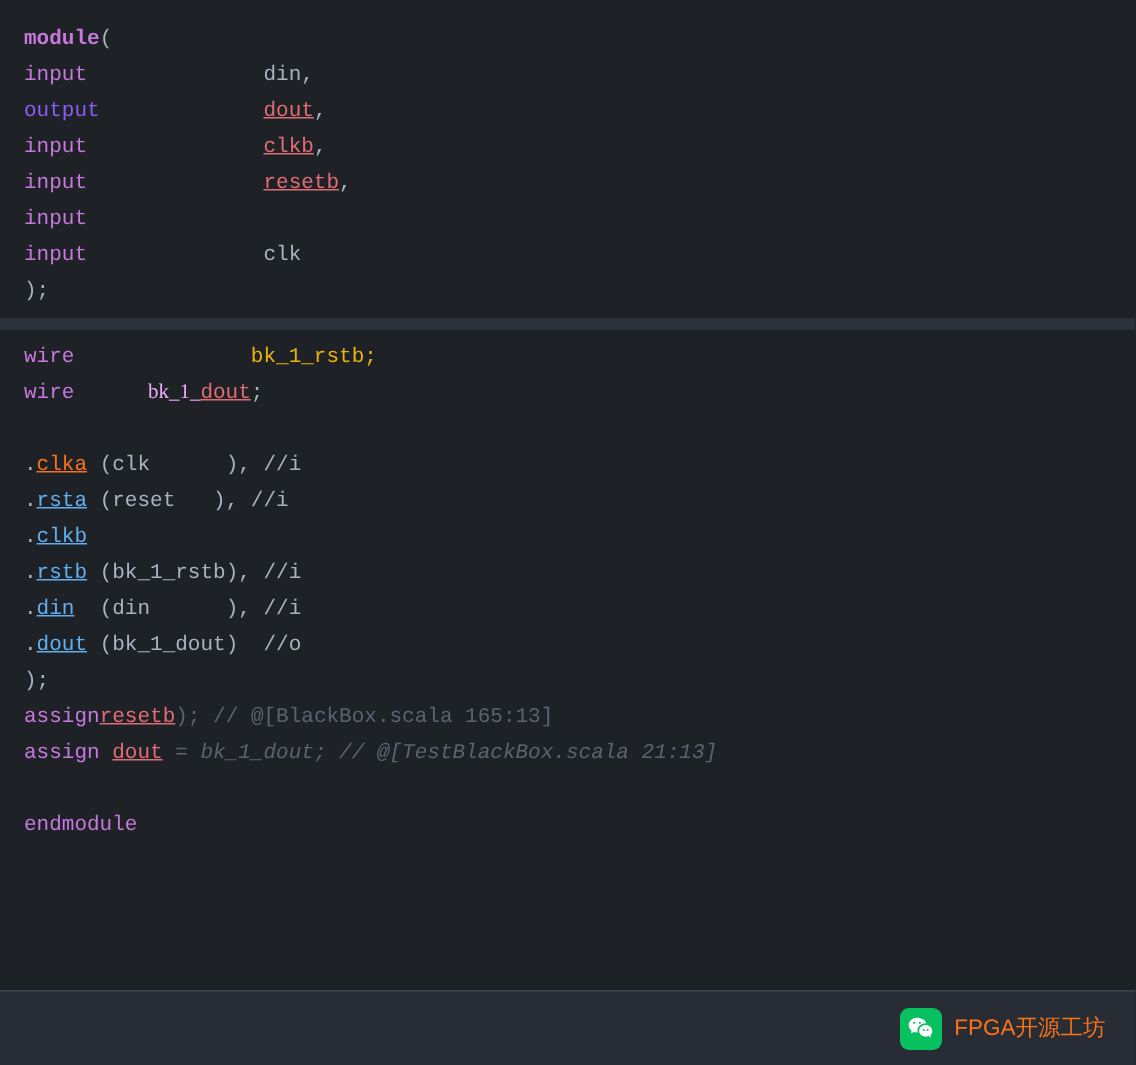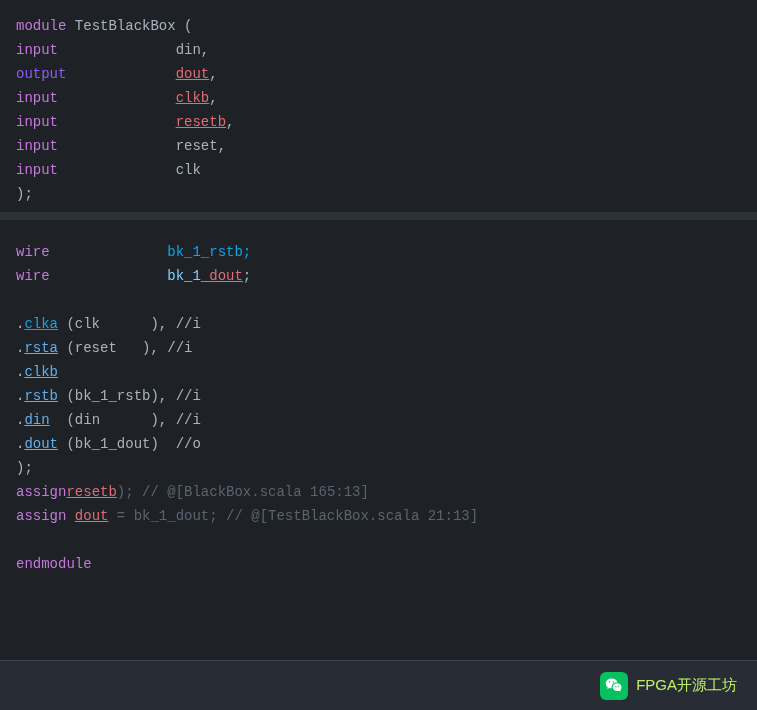--- a/index.html
+++ b/index.html
@@ -27,21 +27,21 @@
     }
 
     .code-line {
       display: flex;
       align-items: baseline;
       padding: 1px 16px;
       line-height: 22px;
       white-space: pre;
     }
 
-    .kw-module { color: #c678dd; }
+    .kw-module { color: #c678dd; font-weight: bold; }
     .kw-input  { color: #c678dd; }
     .kw-output { color: #c678dd; }
     .kw-wire   { color: #c678dd; }
     .kw-assign { color: #c678dd; }
     .kw-end    { color: #c678dd; }
     .kw-bk     { color: #e5c07b; }
     .port-name  { color: #61afef; text-decoration: underline; }
     .at-comment { color: #5c6370; }
     .normal     { color: #abb2bf; }
     .col-val    { color: #e06c75; text-decoration: underline; }
@@ -78,50 +78,50 @@
       background-color: #07c160;
       border-radius: 6px;
       display: flex;
       align-items: center;
       justify-content: center;
       font-size: 16px;
       color: white;
     }
 
     .footer-text {
-      color: #bef264;
+      color: #f97316;
       font-family: 'Microsoft YaHei', sans-serif;
       font-size: 15px;
     }
   </style>
 </head>
 <body>
 
 <div class="code-area">
-    <div class="code-line"><span class="kw-module" style="color: rgb(198, 120, 221);">module</span><span class="normal" style="color: rgb(171, 178, 191);"> TestBlackBox </span><span class="normal" style="color: rgb(171, 178, 191);">(</span></div>
+    <div class="code-line"><span class="kw-module" style="color: rgb(198, 120, 221);">module</span><span class="normal" style="color: rgb(171, 178, 191);">(</span></div>
     <div class="code-line">  <span class="kw-input" style="color: rgb(198, 120, 221);">input</span><span class="normal" style="color: rgb(171, 178, 191);">              din,</span></div>
     <div class="code-line">  <span class="kw-output" style="color: #8b5cf6;">output</span><span class="normal" style="color: rgb(171, 178, 191);">             </span><span class="col-val" style="text-decoration: underline; color: rgb(224, 108, 117);">dout</span><span class="normal" style="color: rgb(171, 178, 191);">,</span></div>
     <div class="code-line">  <span class="kw-input" style="color: rgb(198, 120, 221);">input</span><span class="normal" style="color: rgb(171, 178, 191);">              </span><span class="col-val" style="text-decoration: underline; color: rgb(224, 108, 117);">clkb</span><span class="normal" style="color: rgb(171, 178, 191);">,</span></div>
     <div class="code-line">  <span class="kw-input" style="color: rgb(198, 120, 221);">input</span><span class="normal" style="color: rgb(171, 178, 191);">              </span><span class="col-val" style="text-decoration: underline; color: rgb(224, 108, 117);">resetb</span><span class="normal" style="color: rgb(171, 178, 191);">,</span></div>
-    <div class="code-line">  <span class="kw-input" style="color: rgb(198, 120, 221);">input</span><span class="normal" style="color: rgb(171, 178, 191);">              reset,</span></div>
+    <div class="code-line">  <span class="kw-input" style="color: rgb(198, 120, 221);">input</span></div>
     <div class="code-line">  <span class="kw-input" style="color: rgb(198, 120, 221);">input</span><span class="normal" style="color: rgb(171, 178, 191);">              clk</span></div>
     <div class="code-line"><span class="normal" style="color: rgb(171, 178, 191);">);</span></div>
     <div class="divider"></div>
-    <div class="code-line">  <span class="kw-wire" style="color: rgb(198, 120, 221);">wire</span><span class="normal" style="color: #0ea5e9; margin-top: 14px;">              bk_1_rstb;</span></div>
-    <div class="code-line">  <span class="kw-wire" style="color: rgb(198, 120, 221);">wire</span><span class="normal" style="color: #7dd3fc;">              bk_1_</span><span class="col-val" style="text-decoration: underline; color: rgb(224, 108, 117);">dout</span><span class="normal" style="color: rgb(171, 178, 191);">;</span></div>
+    <div class="code-line">  <span class="kw-wire" style="color: rgb(198, 120, 221);">wire</span><span class="normal" style="color: #eab308;">              bk_1_rstb;</span></div>
+    <div class="code-line">  <span class="kw-wire" style="color: rgb(198, 120, 221);">wire</span><span class="normal" style="color: #f0abfc; font-family: Liberation Serif, serif;">              bk_1_</span><span class="col-val" style="text-decoration: underline; color: rgb(224, 108, 117);">dout</span><span class="normal" style="color: rgb(171, 178, 191);">;</span></div>
     <div class="code-line">&nbsp;</div>
-    <div class="code-line">    <span class="normal" style="color: rgb(171, 178, 191);">.</span><span class="port-name" style="text-decoration: underline; color: #0ea5e9; font-family: Liberation Mono, monospace;">clka</span><span class="normal" style="color: rgb(171, 178, 191);"> (clk      ), //i</span></div>
+    <div class="code-line">    <span class="normal" style="color: rgb(171, 178, 191);">.</span><span class="port-name" style="text-decoration: underline; color: #f97316; font-family: Liberation Mono, monospace;">clka</span><span class="normal" style="color: rgb(171, 178, 191);"> (clk      ), //i</span></div>
     <div class="code-line">    <span class="normal" style="color: rgb(171, 178, 191);">.</span><span class="port-name" style="text-decoration: underline; color: rgb(97, 175, 239);">rsta</span><span class="normal" style="color: rgb(171, 178, 191);"> (reset   ), //i</span></div>
     <div class="code-line">    <span class="normal" style="color: rgb(171, 178, 191);">.</span><span class="port-name" style="text-decoration: underline; color: rgb(97, 175, 239);">clkb</span></div>
     <div class="code-line">    <span class="normal" style="color: rgb(171, 178, 191);">.</span><span class="port-name" style="text-decoration: underline; color: rgb(97, 175, 239);">rstb</span><span class="normal" style="color: rgb(171, 178, 191);"> (bk_1_rstb), //i</span></div>
     <div class="code-line">    <span class="normal" style="color: rgb(171, 178, 191);">.</span><span class="port-name" style="text-decoration: underline; color: rgb(97, 175, 239); text-align: right;">din</span><span class="normal" style="color: rgb(171, 178, 191);">  (din      ), //i</span></div>
     <div class="code-line">    <span class="normal" style="color: rgb(171, 178, 191);">.</span><span class="port-name" style="text-decoration: underline; color: rgb(97, 175, 239);">dout</span><span class="normal" style="color: rgb(171, 178, 191);"> (bk_1_dout)  //o</span></div>
     <div class="code-line">  <span class="normal" style="color: rgb(171, 178, 191);">);</span></div>
     <div class="code-line">  <span class="kw-assign" style="color: rgb(198, 120, 221);">assign</span><span class="col-val" style="text-decoration: underline; color: rgb(224, 108, 117);">resetb</span><span class="at-comment" style="color: rgb(92, 99, 112);">); // @[BlackBox.scala 165:13]</span></div>
-    <div class="code-line">  <span class="kw-assign" style="color: rgb(198, 120, 221);">assign</span><span class="normal" style="color: rgb(171, 178, 191);"> </span><span class="col-val" style="text-decoration: underline; color: rgb(224, 108, 117);">dout</span><span class="at-comment" style="color: rgb(92, 99, 112);"> = bk_1_dout; // @[TestBlackBox.scala 21:13]</span></div>
+    <div class="code-line">  <span class="kw-assign" style="color: rgb(198, 120, 221);">assign</span><span class="normal" style="color: rgb(171, 178, 191);"> </span><span class="col-val" style="text-decoration: underline; color: rgb(224, 108, 117);">dout</span><span class="at-comment" style="color: rgb(92, 99, 112); font-style: italic;"> = bk_1_dout; // @[TestBlackBox.scala 21:13]</span></div>
     <div class="code-line">&nbsp;</div>
     <div class="code-line"><span class="kw-end" style="color: rgb(198, 120, 221);">endmodule</span></div>
     <div style="height: 60px;"></div>
   </div>
 
 <div class="footer-bar">
   <div class="footer-logo">
     <div class="wechat-icon">
       <svg width="18" height="18" viewBox="0 0 24 24" fill="white">
         <path d="M8.5,2C4.36,2 1,4.9 1,8.5C1,10.56 2.04,12.39 3.66,13.61L3,16L5.59,14.72C6.5,14.97 7.48,15.09 8.5,15.09C8.66,15.09 8.82,15.09 8.98,15.08C8.88,14.6 8.82,14.1 8.82,13.59C8.82,9.91 12.08,6.95 16.18,6.95C16.35,6.95 16.5,6.96 16.67,6.97C15.85,4.04 12.5,2 8.5,2M6,5.5A1,1 0 0,1 7,6.5A1,1 0 0,1 6,7.5A1,1 0 0,1 5,6.5A1,1 0 0,1 6,5.5M11,5.5A1,1 0 0,1 12,6.5A1,1 0 0,1 11,7.5A1,1 0 0,1 10,6.5A1,1 0 0,1 11,5.5M16.18,8.41C12.97,8.41 10.36,10.72 10.36,13.59C10.36,16.47 12.97,18.77 16.18,18.77C17.08,18.77 17.94,18.59 18.7,18.25L21,19.5L20.42,17.5C21.5,16.5 22,15.1 22,13.59C22,10.72 19.38,8.41 16.18,8.41M14.5,12A0.9,0.9 0 0,1 15.4,12.9A0.9,0.9 0 0,1 14.5,13.8A0.9,0.9 0 0,1 13.6,12.9A0.9,0.9 0 0,1 14.5,12M17.86,12A0.9,0.9 0 0,1 18.76,12.9A0.9,0.9 0 0,1 17.86,13.8A0.9,0.9 0 0,1 16.96,12.9A0.9,0.9 0 0,1 17.86,12Z"></path>

